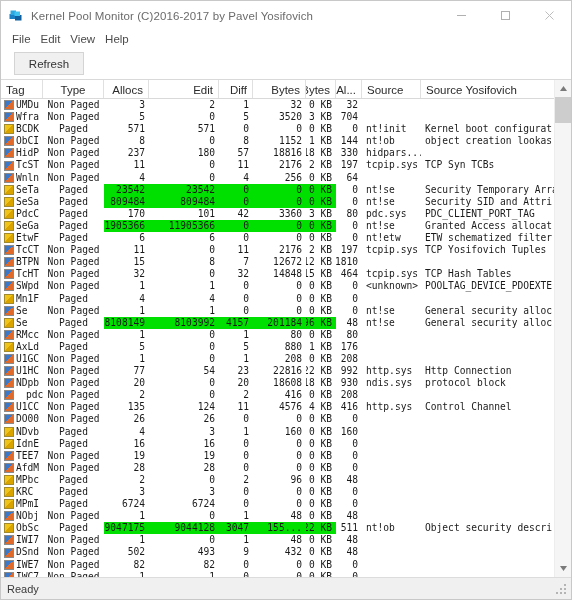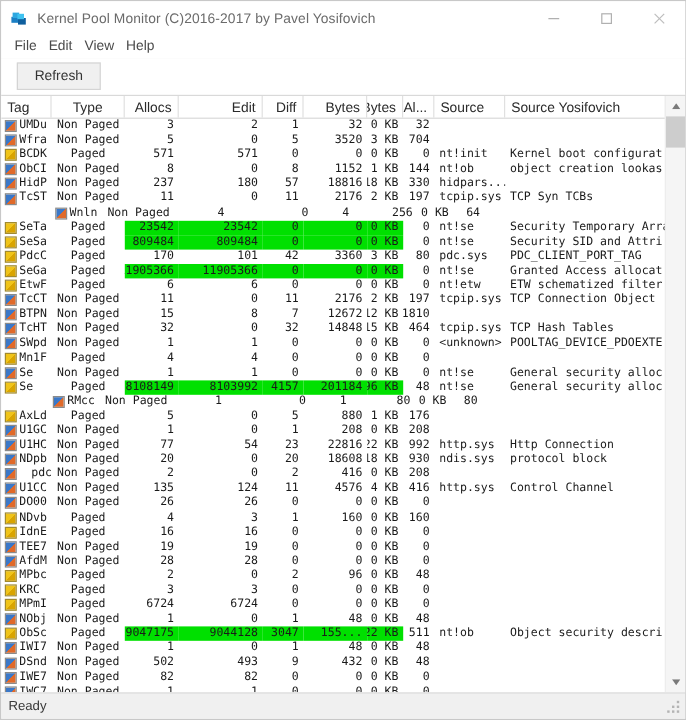--- a/index.html
+++ b/index.html
@@ -393,21 +393,21 @@
           <div class="cell r" style="width: 45px; flex: 0 0 auto;">11</div>
           <div class="cell r" style="width: 70px; flex: 0 0 auto;">0</div>
           <div class="cell r" style="width: 34px; flex: 0 0 auto;">11</div>
           <div class="cell r" style="width: 53px; flex: 0 0 auto;">2176</div>
           <div class="cell r" style="width: 30px; flex: 0 0 auto;">2 KB</div>
           <div class="cell r" style="width: 26px; flex: 0 0 auto;">197</div>
           <div class="cell l" style="width: 59px; flex: 0 0 auto;">tcpip.sys</div>
           <div class="cell l" style="width: 129px; flex: 1 1 auto;">TCP Syn TCBs</div>
         </div>
         <div class="row">
-          <div class="cell l tagcell" style="width: 42px; flex: 0 0 auto; margin-left: 42px;">
+          <div class="cell l tagcell" style="width: 42px; flex: 0 0 auto;">
             <span class="tag-icon np"></span>
             <span>Wnln</span>
           </div>
           <div class="cell c" style="width: 61px; flex: 0 0 auto;">Non Paged</div>
           <div class="cell r" style="width: 45px; flex: 0 0 auto;">4</div>
           <div class="cell r" style="width: 70px; flex: 0 0 auto;">0</div>
           <div class="cell r" style="width: 34px; flex: 0 0 auto;">4</div>
           <div class="cell r" style="width: 53px; flex: 0 0 auto;">256</div>
           <div class="cell r" style="width: 30px; flex: 0 0 auto;">0 KB</div>
           <div class="cell r" style="width: 26px; flex: 0 0 auto;">64</div>
@@ -495,21 +495,21 @@
             <span>TcCT</span>
           </div>
           <div class="cell c" style="width: 61px; flex: 0 0 auto;">Non Paged</div>
           <div class="cell r" style="width: 45px; flex: 0 0 auto;">11</div>
           <div class="cell r" style="width: 70px; flex: 0 0 auto;">0</div>
           <div class="cell r" style="width: 34px; flex: 0 0 auto;">11</div>
           <div class="cell r" style="width: 53px; flex: 0 0 auto;">2176</div>
           <div class="cell r" style="width: 30px; flex: 0 0 auto;">2 KB</div>
           <div class="cell r" style="width: 26px; flex: 0 0 auto;">197</div>
           <div class="cell l" style="width: 59px; flex: 0 0 auto;">tcpip.sys</div>
-          <div class="cell l" style="width: 129px; flex: 1 1 auto;">TCP Connection Object</div>
+          <div class="cell l" style="width: 129px; flex: 1 1 auto;">TCP Yosifovich Tuples</div>
         </div>
         <div class="row">
           <div class="cell l tagcell" style="width: 42px; flex: 0 0 auto;">
             <span class="tag-icon np"></span>
             <span>BTPN</span>
           </div>
           <div class="cell c" style="width: 61px; flex: 0 0 auto;">Non Paged</div>
           <div class="cell r" style="width: 45px; flex: 0 0 auto;">15</div>
           <div class="cell r" style="width: 70px; flex: 0 0 auto;">8</div>
           <div class="cell r" style="width: 34px; flex: 0 0 auto;">7</div>
@@ -588,21 +588,21 @@
           <div class="cell r hl" style="width: 45px; flex: 0 0 auto;">8108149</div>
           <div class="cell r hl" style="width: 70px; flex: 0 0 auto;">8103992</div>
           <div class="cell r hl" style="width: 34px; flex: 0 0 auto;">4157</div>
           <div class="cell r hl" style="width: 53px; flex: 0 0 auto;">201184</div>
           <div class="cell r hl" style="width: 30px; flex: 0 0 auto;">196 KB</div>
           <div class="cell r" style="width: 26px; flex: 0 0 auto;">48</div>
           <div class="cell l" style="width: 59px; flex: 0 0 auto;">nt!se</div>
           <div class="cell l" style="width: 129px; flex: 1 1 auto;">General security alloc...</div>
         </div>
         <div class="row">
-          <div class="cell l tagcell" style="width: 42px; flex: 0 0 auto; margin-left: 40px;">
+          <div class="cell l tagcell" style="width: 42px; flex: 0 0 auto;">
             <span class="tag-icon np"></span>
             <span>RMcc</span>
           </div>
           <div class="cell c" style="width: 61px; flex: 0 0 auto;">Non Paged</div>
           <div class="cell r" style="width: 45px; flex: 0 0 auto;">1</div>
           <div class="cell r" style="width: 70px; flex: 0 0 auto;">0</div>
           <div class="cell r" style="width: 34px; flex: 0 0 auto;">1</div>
           <div class="cell r" style="width: 53px; flex: 0 0 auto;">80</div>
           <div class="cell r" style="width: 30px; flex: 0 0 auto;">0 KB</div>
           <div class="cell r" style="width: 26px; flex: 0 0 auto;">80</div>

